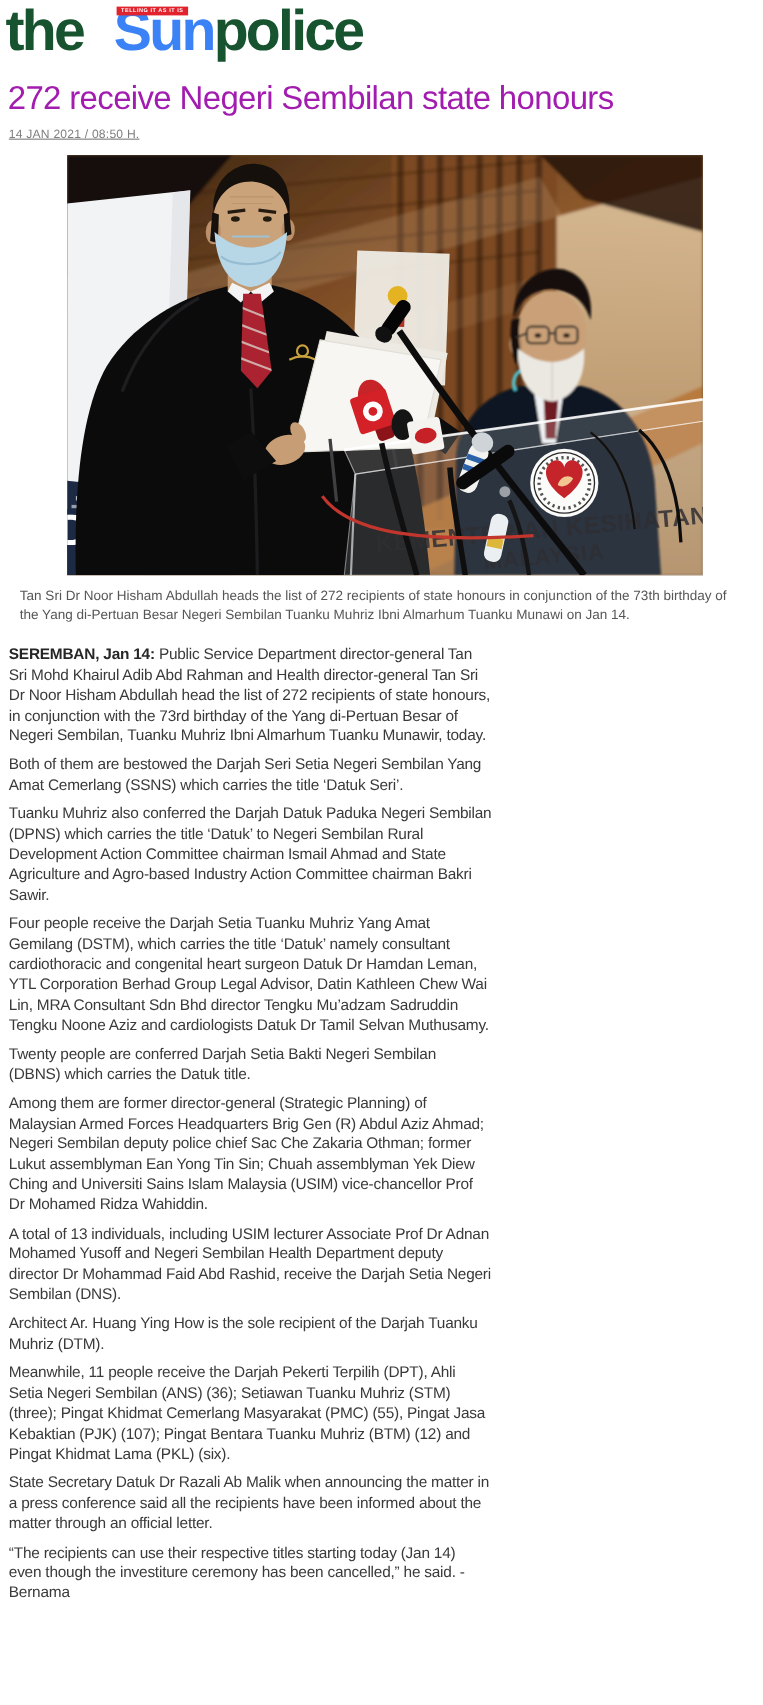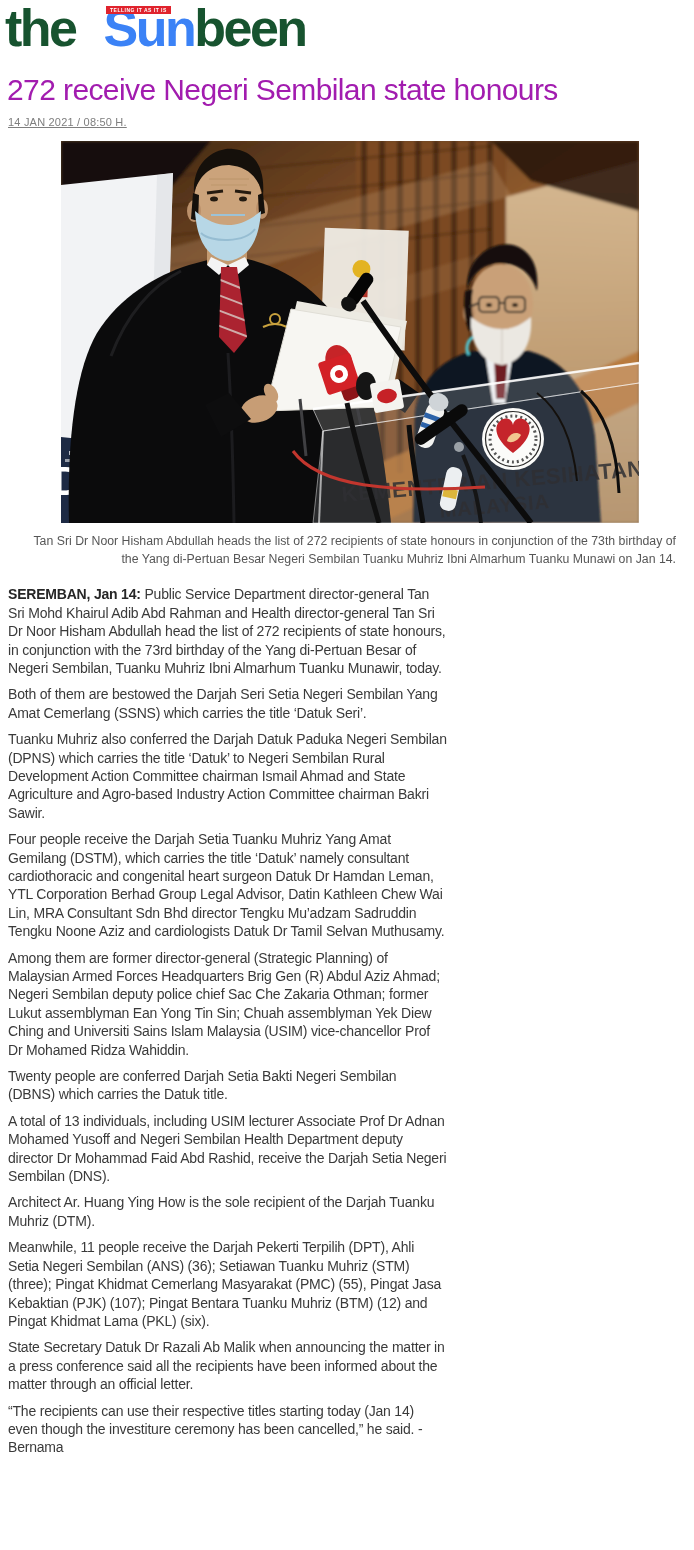--- a/index.html
+++ b/index.html
@@ -18,35 +18,35 @@
   }
   
   .headline{
     margin:12px 8px 0 7px;font-size:30px;font-weight:400;color:#a21caf;
     letter-spacing:-.6px;line-height:1.08;
   }
   .dateline{margin:10px 0 0 8px;font-size:11px;color:#7e7e7e;letter-spacing:.2px;text-decoration:underline;}
   
   .photo{margin:13px 0 0 61px;width:578px;height:382px;overflow:hidden;background:#6b4522;}
   .caption{
-    margin:10px 18px 12px 18px;text-align:right;font-size:12.3px;color:#565656;line-height:1.42;
+    margin:10px 18px 12px 18px;text-align:left;font-size:12.3px;color:#565656;line-height:1.42;
   }
   
   .article-body{margin:17px 0 0 8px;width:455px;}
   .article-body p{
     margin:0 16px 8px 0;font-size:14px;line-height:18.4px;color:#3a3a3a;letter-spacing:-.2px;
   }
   .lead-label{font-weight:bold;color:#262626;}
 </style>
 </head>
 <body>
 
 <header class="masthead">
   <div class="logo">
-    <span class="green">the</span><span class="red">Sun</span><span class="green">been</span>
+    <span class="green">the</span><span class="red">Sun</span><span class="green">police</span>
   </div>
   <div class="tagline">TELLING IT AS IT IS</div>
 </header>
 
 <h1 class="headline">272 receive Negeri Sembilan state honours</h1>
 <div class="dateline">14 JAN 2021 / 08:50 H.</div>
 
 <figure class="photo" style="margin-top:13px;">
   <svg viewBox="0 0 578 382" width="578" height="382">
     <defs>
@@ -246,20 +246,20 @@
   </svg>
 </figure>
 
 <figcaption class="caption">Tan Sri Dr Noor Hisham Abdullah heads the list of 272 recipients of state honours in conjunction of the 73th birthday of the Yang di-Pertuan Besar Negeri Sembilan Tuanku Muhriz Ibni Almarhum Tuanku Munawi on Jan 14.</figcaption>
 
 <section class="article-body">
   <p><span class="lead-label">SEREMBAN, Jan 14:</span><span> Public Service Department director-general Tan Sri Mohd Khairul Adib Abd Rahman and Health director-general Tan Sri Dr Noor Hisham Abdullah head the list of 272 recipients of state honours, in conjunction with the 73rd birthday of the Yang di-Pertuan Besar of Negeri Sembilan, Tuanku Muhriz Ibni Almarhum Tuanku Munawir, today.</span></p>
   <p>Both of them are bestowed the Darjah Seri Setia Negeri Sembilan Yang Amat Cemerlang (SSNS) which carries the title ‘Datuk Seri’.</p>
   <p>Tuanku Muhriz also conferred the Darjah Datuk Paduka Negeri Sembilan (DPNS) which carries the title ‘Datuk’ to Negeri Sembilan Rural Development Action Committee chairman Ismail Ahmad and State Agriculture and Agro-based Industry Action Committee chairman Bakri Sawir.</p>
   <p>Four people receive the Darjah Setia Tuanku Muhriz Yang Amat Gemilang (DSTM), which carries the title ‘Datuk’ namely consultant cardiothoracic and congenital heart surgeon Datuk Dr Hamdan Leman, YTL Corporation Berhad Group Legal Advisor, Datin Kathleen Chew Wai Lin, MRA Consultant Sdn Bhd director Tengku Mu’adzam Sadruddin Tengku Noone Aziz and cardiologists Datuk Dr Tamil Selvan Muthusamy.</p>
+  <p>Twenty people are conferred Darjah Setia Bakti Negeri Sembilan (DBNS) which carries the Datuk title.</p>
   <p>Among them are former director-general (Strategic Planning) of Malaysian Armed Forces Headquarters Brig Gen (R) Abdul Aziz Ahmad; Negeri Sembilan deputy police chief Sac Che Zakaria Othman; former Lukut assemblyman Ean Yong Tin Sin; Chuah assemblyman Yek Diew Ching and Universiti Sains Islam Malaysia (USIM) vice-chancellor Prof Dr Mohamed Ridza Wahiddin.</p>
-  <p>Twenty people are conferred Darjah Setia Bakti Negeri Sembilan (DBNS) which carries the Datuk title.</p>
   <p>A total of 13 individuals, including USIM lecturer Associate Prof Dr Adnan Mohamed Yusoff and Negeri Sembilan Health Department deputy director Dr Mohammad Faid Abd Rashid, receive the Darjah Setia Negeri Sembilan (DNS).</p>
   <p>Architect Ar. Huang Ying How is the sole recipient of the Darjah Tuanku Muhriz (DTM).</p>
   <p>Meanwhile, 11 people receive the Darjah Pekerti Terpilih (DPT), Ahli Setia Negeri Sembilan (ANS) (36); Setiawan Tuanku Muhriz (STM) (three); Pingat Khidmat Cemerlang Masyarakat (PMC) (55), Pingat Jasa Kebaktian (PJK) (107); Pingat Bentara Tuanku Muhriz (BTM) (12) and Pingat Khidmat Lama (PKL) (six).</p>
   <p>State Secretary Datuk Dr Razali Ab Malik when announcing the matter in a press conference said all the recipients have been informed about the matter through an official letter.</p>
   <p>“The recipients can use their respective titles starting today (Jan 14) even though the investiture ceremony has been cancelled,” he said. - Bernama</p>
 </section>
 
 </body></html>

